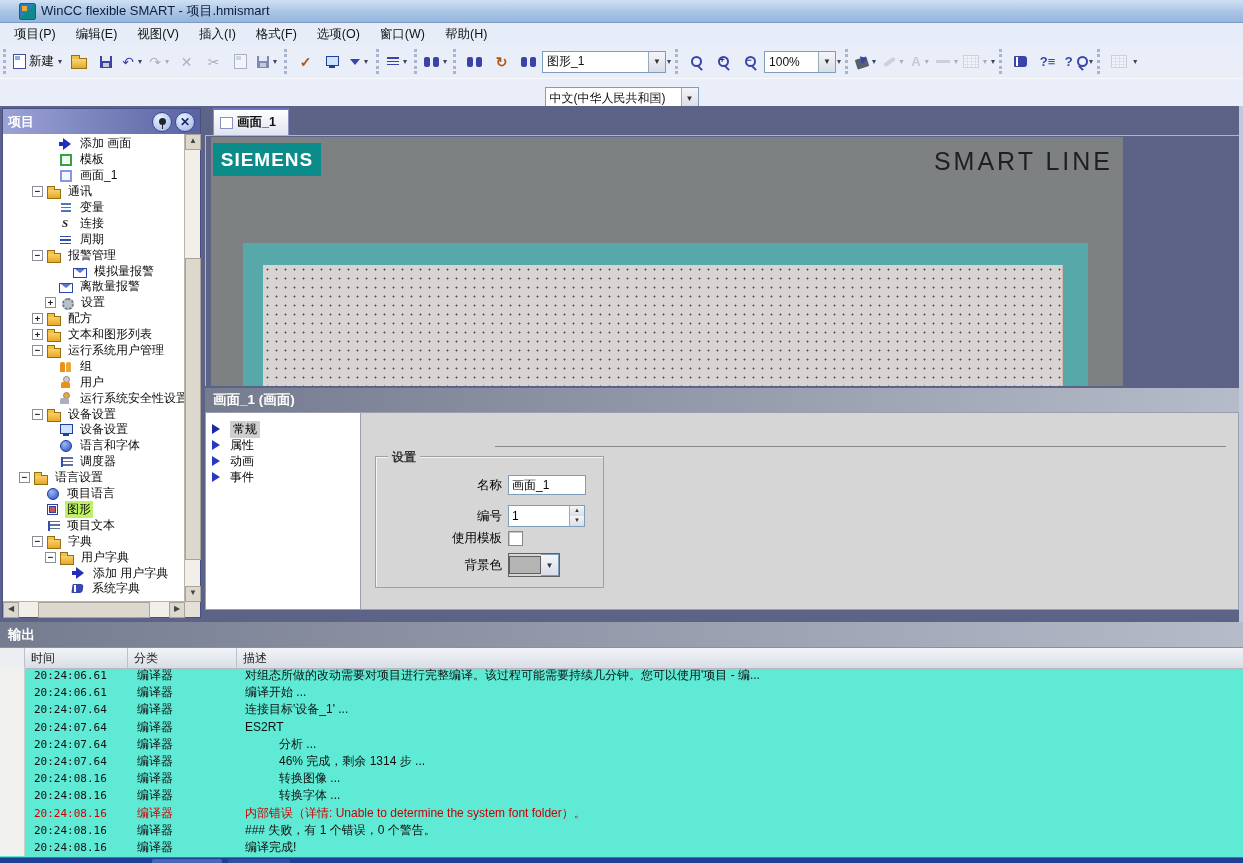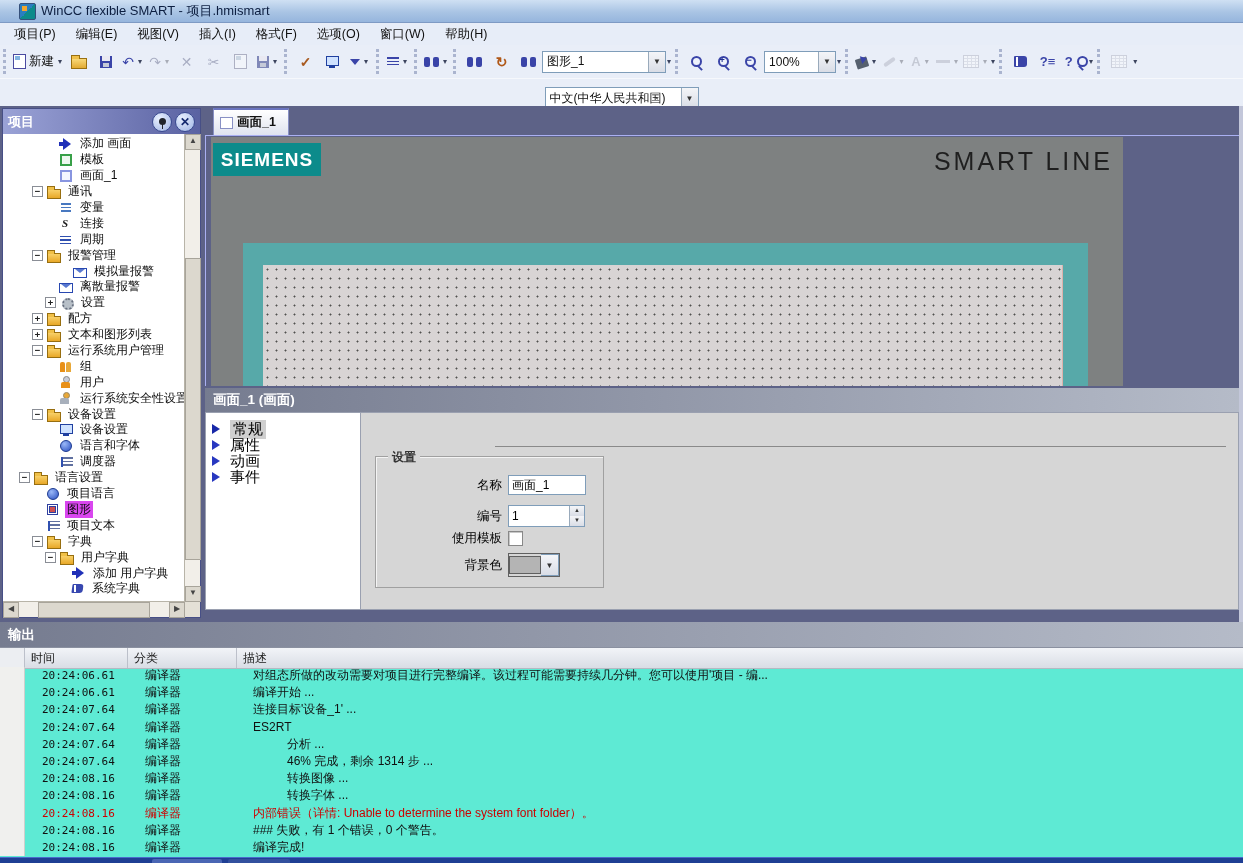--- a/index.html
+++ b/index.html
@@ -90,21 +90,21 @@
     border:1px solid #3a4a90;display:flex;align-items:center;justify-content:center;margin-left:3px;flex:none;}
   .pinI{width:7px;height:7px;border-radius:50%;background:#20242c;position:relative;}
   .pinI::after{content:'';position:absolute;left:3px;top:6px;width:1px;height:5px;background:#20242c;}
   .xI{font-size:12px;font-weight:bold;color:#152a70;line-height:1;}
   .pp-tree{position:absolute;top:25px;left:0;right:15px;bottom:15px;overflow:hidden;padding-top:2px;background:#fff;}
   .trow{display:flex;align-items:center;height:15.9px;font-size:12px;color:#0c0c0c;white-space:nowrap;}
   .exp{width:9px;height:9px;flex:none;border:1px solid #8a8e96;background:#fff;margin-right:4px;
     font:bold 9px/8px "DejaVu Sans Mono",monospace;text-align:center;color:#222;}
   .tico{display:inline-block;width:15px;height:13px;position:relative;margin-right:4px;flex:none;}
   .tlbl{padding:0 2px;}
-  .tlbl.sel{background:#d946ef;}
+  .tlbl.sel{background:#bef264;}
   .i-arrow::before{content:'';position:absolute;left:0;top:5px;width:5px;height:4px;background:#2030b8;}
   .i-arrow::after{content:'';position:absolute;left:4px;top:1px;border:6px solid transparent;border-left:8px solid #2030b8;}
   .i-sqg::before{content:'';position:absolute;left:1px;top:1px;width:8px;height:8px;border:2px solid #38a048;background:#eef8ee;}
   .i-sqb::before{content:'';position:absolute;left:1px;top:1px;width:8px;height:8px;border:2px solid #8895e0;background:#f4f6ff;}
   .i-folder::before{content:'';position:absolute;left:0;top:4px;width:12px;height:8px;background:linear-gradient(#f8d068,#e8a828);border:1px solid #976e10;}
   .i-folder::after{content:'';position:absolute;left:0;top:1px;width:6px;height:3px;background:#f0c048;border:1px solid #976e10;border-bottom:none;}
   .i-tags::before{content:'';position:absolute;left:2px;top:2px;width:10px;height:10px;background:repeating-linear-gradient(#4878c0 0 1.5px,transparent 1.5px 3.5px);}
   .i-s::before{content:'S';position:absolute;left:3px;top:0;font:italic bold 11px "Liberation Serif",serif;color:#1a1a1a;}
   .i-cycle::before{content:'';position:absolute;left:1px;top:3px;width:11px;height:8px;background:repeating-linear-gradient(#3050b0 0 1.5px,transparent 1.5px 3.5px);}
   .i-env::before{content:'';position:absolute;left:0;top:3px;width:12px;height:8px;background:#fff;border:1px solid #2848b0;}
@@ -152,21 +152,21 @@
   .frame{position:absolute;left:32px;top:106px;width:845px;height:143px;background:#57a9a9;}
   .dots{position:absolute;left:20px;top:22px;right:25px;bottom:0;background:#d8d4d4;
     background-image:radial-gradient(#50504e 0.9px,transparent 1.1px);background-size:9px 9px;border-right:1px solid #dcb2ac;}
 
   
   .props{position:absolute;top:282px;left:0;right:0;height:222px;}
   .props-header{height:24px;background:linear-gradient(90deg,#767c90,#b5bbc8);display:flex;align-items:center;
     color:#fff;font-weight:bold;font-size:13.5px;padding:0 8px;}
   .props-body{position:absolute;top:24px;left:0;right:0;bottom:0;background:#d6d6d6;border:1px solid #9aa0b0;}
   .pnav{position:absolute;left:0;top:0;bottom:0;width:154px;background:#fff;border-right:1px solid #9aa0b0;padding-top:8px;}
-  .pnav-item{display:flex;align-items:center;height:16px;padding-left:6px;font-size:15px;color:#000;}
+  .pnav-item{display:flex;align-items:center;height:16px;padding-left:6px;font-size:12px;color:#000;}
   .ptri{width:0;height:0;border:5px solid transparent;border-left:8px solid #2838c0;margin-right:5px;flex:none;}
   .pnav-item.sel .ptri{border-left-color:#1828a8;}
   .pnav-item.sel .pl{background:#cfcfcf;padding:0 3px;}
   .pcontent{position:absolute;left:154px;top:0;right:0;bottom:0;}
   .psep{position:absolute;left:135px;right:12px;top:33px;border-top:1px solid #8a8a8a;}
   .pgroup{position:absolute;left:15px;top:43px;width:227px;height:130px;border:1px solid #a0a0a0;box-shadow:1px 1px 0 #f4f4f4 inset;}
   .pgroup-title{position:absolute;left:12px;top:-8px;background:#d6d6d6;padding:0 4px;font-weight:bold;font-size:12px;color:#333;}
   .frow{position:absolute;display:flex;align-items:center;}
   .flabel{width:118px;text-align:right;padding-right:6px;font-size:12.5px;color:#000;flex:none;}
   .finput{height:18px;border:1px solid #7f9db9;background:#fff;font-size:12px;padding:0 3px;outline:none;font-family:"Liberation Sans",sans-serif;}
@@ -184,21 +184,21 @@
     color:#fff;font-weight:bold;font-size:13.5px;padding:0 8px;border-bottom:1px solid #8a90a0;}
   .out-head{height:20px;display:flex;background:linear-gradient(#f2f4f8,#d9dde5);border-bottom:1px solid #b5b9c2;font-size:12px;color:#1a1a1a;}
   .hc{display:flex;align-items:center;padding-left:6px;border-right:1px solid #bcc0ca;}
   .hgut{width:24px;flex:none;border-right:1px solid #bcc0ca;background:#eceef2;}
   .htime{width:96px;flex:none;}
   .hcat{width:102px;flex:none;}
   .hdesc{flex:1;border-right:none;}
   .out-rows{position:absolute;top:45px;left:0;right:0;bottom:0;overflow:hidden;}
   .orow{display:flex;height:17.2px;align-items:center;font-size:12px;color:#111;white-space:nowrap;}
   .ogut{width:24px;flex:none;align-self:stretch;background:#f0f0ee;border-right:1px solid #cfcfcd;}
-  .otime{width:96px;flex:none;padding-left:17px;font-family:"DejaVu Sans Mono",monospace;font-size:11px;}
+  .otime{width:96px;flex:none;padding-left:9px;font-family:"DejaVu Sans Mono",monospace;font-size:11px;}
   .ocat{width:102px;flex:none;padding-left:7px;}
   .odesc{flex:1;overflow:hidden;text-overflow:ellipsis;}
   .orow.err .otime,.orow.err .ocat,.orow.err .odesc{color:#cc0000;}
 
   
   .taskbar{position:absolute;top:857px;left:0;right:0;height:6px;background:#1f3f94;border-top:1px solid #4a6acc;}
   .tseg{position:absolute;top:1px;height:5px;border-radius:2px 2px 0 0;}
   .tseg1{left:152px;width:70px;background:#4a66b4;}
   .tseg2{left:228px;width:62px;background:#32509e;}
 </style>

